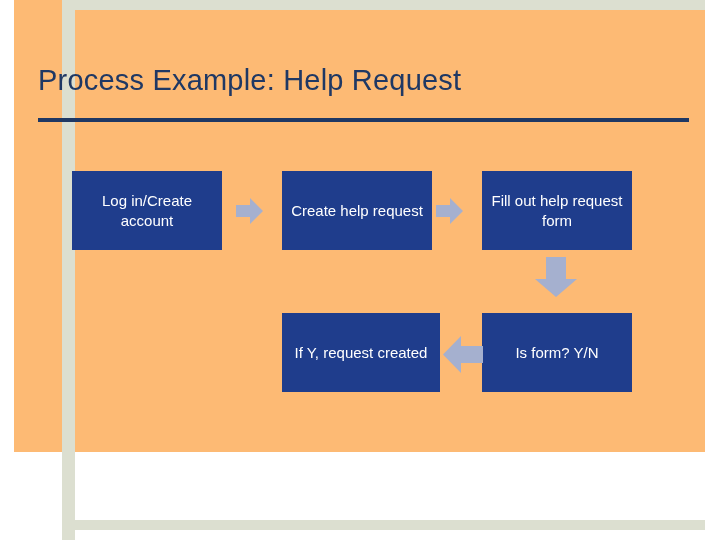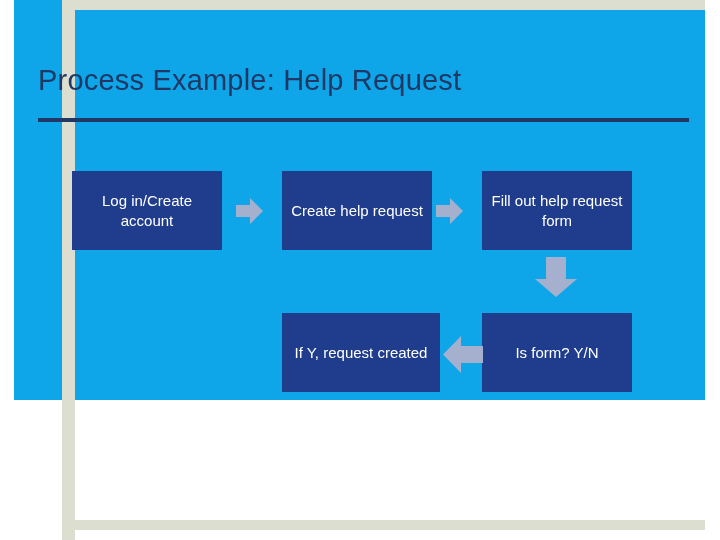--- a/index.html
+++ b/index.html
@@ -9,22 +9,22 @@
   body {
     width: 720px;
     height: 540px;
     background: #ffffff;
     font-family: "Liberation Sans", sans-serif;
     overflow: hidden;
   }
   .slide {
     position: relative;
     width: 720px;
-    height: 400px;
-    background: #0ea5e9;
+    height: 452px;
+    background: #fdba74;
   }
 
   
   .band-top {
     position: absolute;
     left: 75px;
     top: 0;
     width: 630px;
     height: 10px;
     background: #dcdfd0;

